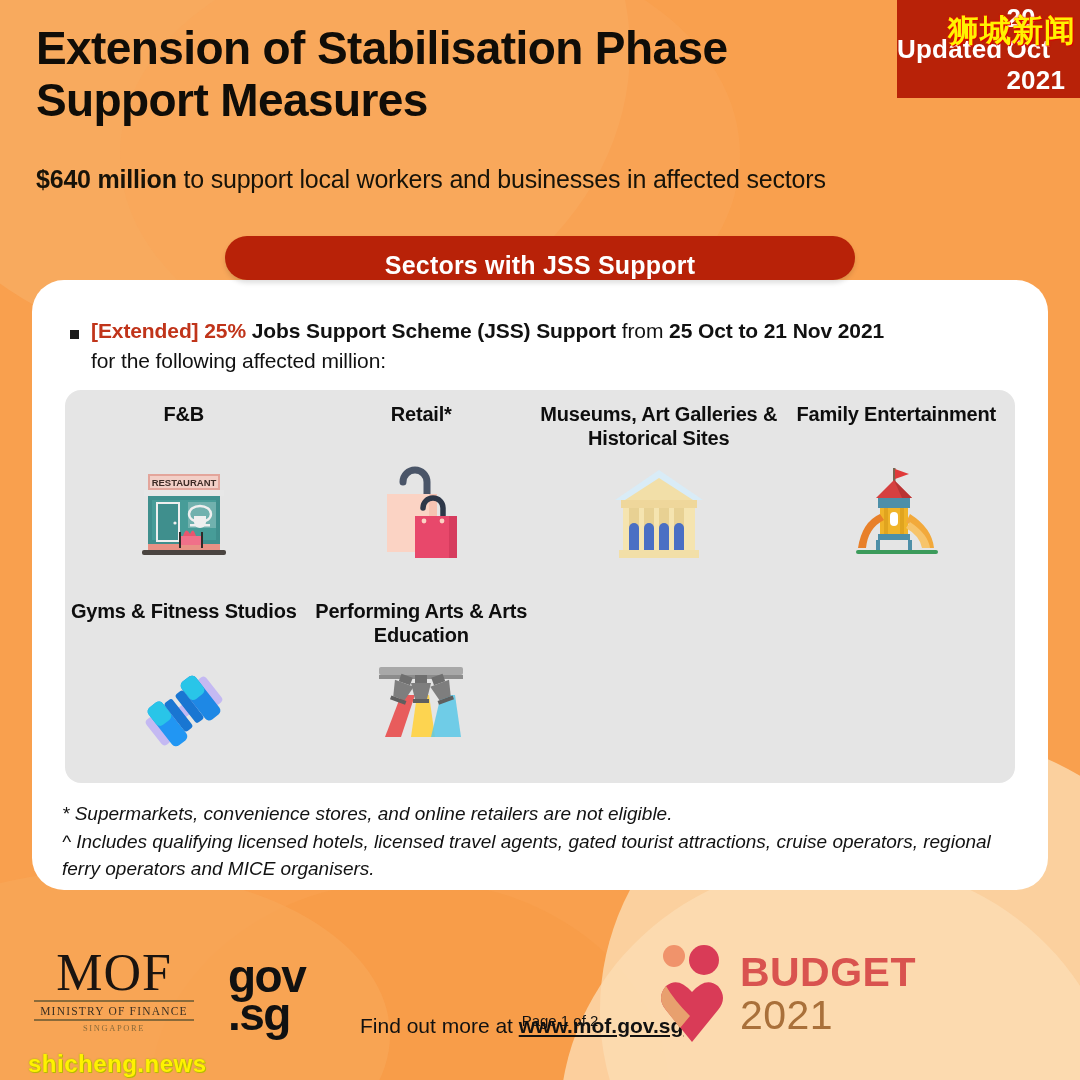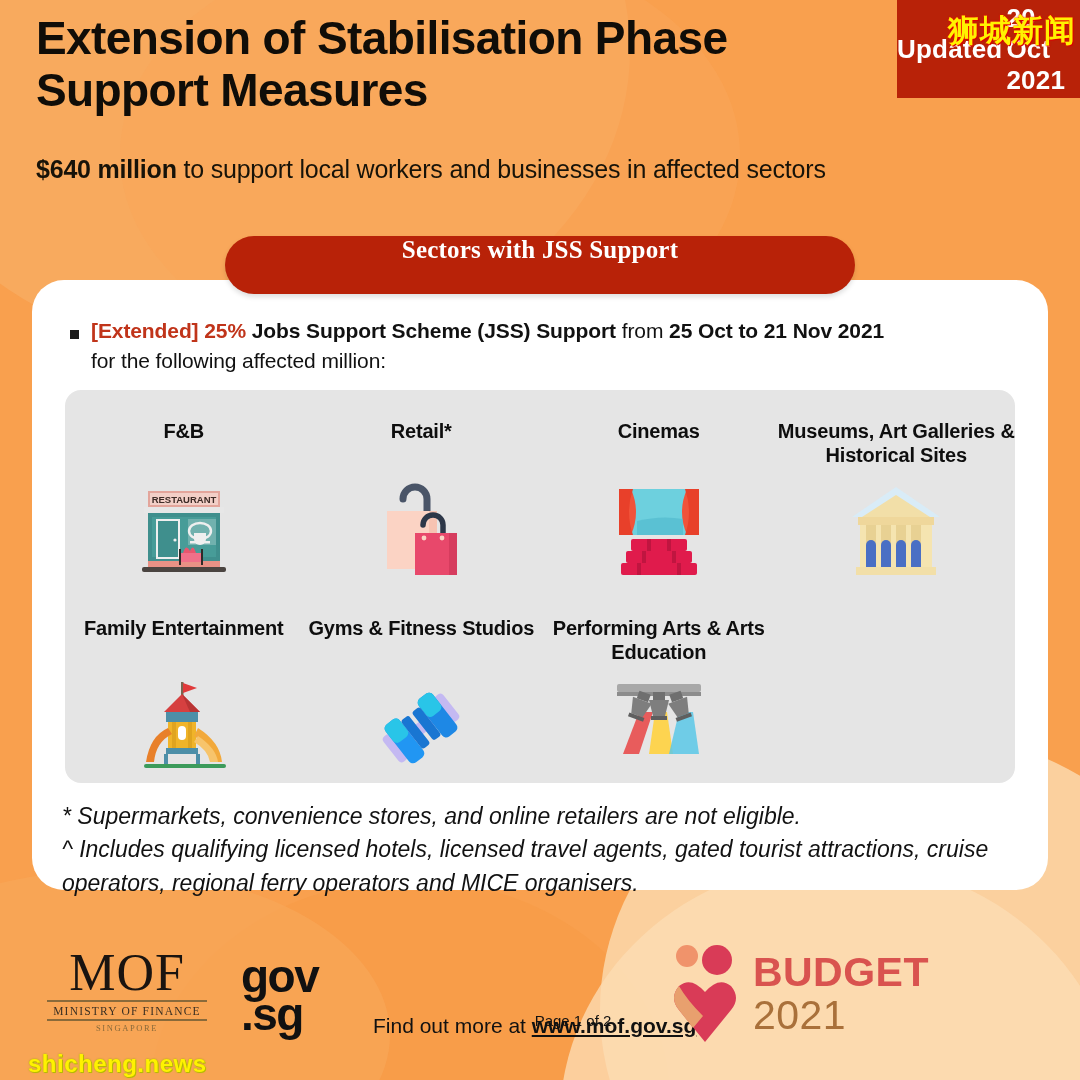--- a/index.html
+++ b/index.html
@@ -37,21 +37,21 @@
     width:560px; height:520px; border-radius:50%;
     background:#FCDCB3; opacity:.8;
   }
   .swoosh-foot-left {
     position:absolute; left:-170px; bottom:-120px;
     width:560px; height:330px; border-radius:50%;
     background:#F8A759; opacity:.7;
   }
 
   
-  #header { position:absolute; left:36px; top:12px; width:860px; z-index:5; }
+  #header { position:absolute; left:36px; top:22px; width:860px; z-index:5; }
   #title {
     font-size:46px; font-weight:bold; color:#100D08;
     line-height:1.14; letter-spacing:-.6px;
   }
   #subtitle {
     margin-top:38px; font-size:25px; color:#171309;
     letter-spacing:-.2px;
   }
   #subtitle .amount { font-weight:bold; }
 
@@ -67,25 +67,24 @@
   }
   #badge-watermark {
     position:absolute; right:4px; top:10px; z-index:9;
     font-size:31px; font-weight:bold; color:#FFF200;
     text-shadow:0 0 2px #FF0000, 1px 1px 0 #D20000;
     letter-spacing:1px;
   }
 
   
   #sectors-banner {
-    position:absolute; left:225px; top:236px; width:630px; height:58px;
+    position:absolute; left:225px; top:236px; width:630px; height:44px;
     background:#B82208; border-radius:29px; z-index:7;
-    display:flex; align-items:flex-start; justify-content:center;
+    display:flex; align-items:flex-end; justify-content:center;
     box-shadow:0 3px 5px rgba(0,0,0,.13);
-    font-family:Liberation Serif, serif;
   }
   #sectors-banner span {
     color:#FFFFFF; font-size:25px; font-weight:bold; letter-spacing:.2px;
   }
 
   
   #white-card {
     position:absolute; left:32px; top:280px; width:1016px; height:610px;
     background:#FFFFFF; border-radius:32px; z-index:4;
     padding:36px 30px 0 30px;
@@ -101,40 +100,40 @@
   #bullet-text .b { font-weight:bold; }
 
   
   #sector-panel {
     position:absolute; left:65px; top:390px; width:950px; height:393px;
     background:#E5E5E5; border-radius:16px; z-index:5;
     display:grid; grid-template-columns:repeat(4,1fr); grid-template-rows:1fr 1fr;
   }
   .sector-cell {
     display:flex; flex-direction:column; align-items:center;
-    padding-top:29px;
+    padding-top:12px;
   }
   .sector-label {
     font-size:20px; font-weight:bold; color:#0E0E0E;
     text-align:center; line-height:1.2; letter-spacing:-.2px;
     min-height:52px;
   }
   .sector-icon {
     margin-top:6px; width:110px; height:108px;
     display:flex; align-items:center; justify-content:center;
   }
 
   
   #footnotes {
     position:absolute; left:62px; top:800px; width:960px; z-index:6;
-    font-size:23px; font-style:italic; color:#121212; line-height:1.45;
-  }
-
-  
-  #footer { position:absolute; left:13px; bottom:0; width:960px; height:150px; z-index:6; }
+    font-size:19px; font-style:italic; color:#121212; line-height:1.45;
+  }
+
+  
+  #footer { position:absolute; left:0; bottom:0; width:960px; height:150px; z-index:6; }
 
   #mof-logo { position:absolute; left:34px; top:18px; width:160px; text-align:center; }
   #mof-letters {
     font-family:"Liberation Serif", serif; font-size:52px; letter-spacing:1px;
     color:#1A1410; line-height:.95;
   }
   #mof-rule1 { height:2px; background:#8A6A3A; margin:3px 0 3px 0; }
   #mof-sub1 {
     font-family:"Liberation Serif", serif; font-size:11.5px; letter-spacing:1.2px;
     color:#3A2F22;
@@ -248,41 +247,20 @@
         <rect x="58" y="30" width="8" height="58" fill="#F6C3B2"></rect>
         <path d="M52 44 a10 10 0 0 1 20 0 v8" fill="none" stroke="#2D3748" stroke-width="5.5" stroke-linecap="round"></path>
         <rect x="44" y="52" width="42" height="42" fill="#E8486B"></rect>
         <rect x="78" y="52" width="8" height="42" fill="#D63C5E"></rect>
         <circle cx="53" cy="57" r="2.4" fill="#FBD3C4"></circle>
         <circle cx="71" cy="57" r="2.4" fill="#FBD3C4"></circle>
       </svg>
     </div>
   </div>
 
-  <div class="sector-cell">
-    <div class="sector-label">Cinemas</div>
-    <div class="sector-icon">
-      <svg viewBox="0 0 100 100" width="100" height="100">
-        <rect x="10" y="8" width="80" height="46" fill="#F0533A"></rect>
-        <path d="M22 8 q10 23 0 46 h56 q-10 -23 0 -46 z" fill="#6DD0DE"></path>
-        <path d="M28 40 q24 -6 46 -2 v16 h-46 z" fill="#4FB8CC" opacity=".6"></path>
-        <path d="M10 8 h14 q-8 23 0 46 h-14 z" fill="#E8402A"></path>
-        <path d="M76 8 h14 v46 h-14 q8 -23 0 -46 z" fill="#E8402A"></path>
-        <rect x="22" y="58" width="56" height="12" rx="2" fill="#E01B4C"></rect>
-        <rect x="17" y="70" width="66" height="12" rx="2" fill="#E01B4C"></rect>
-        <rect x="12" y="82" width="76" height="12" rx="2" fill="#E01B4C"></rect>
-        <rect x="38" y="58" width="4" height="12" fill="#C01540"></rect>
-        <rect x="58" y="58" width="4" height="12" fill="#C01540"></rect>
-        <rect x="33" y="70" width="4" height="12" fill="#C01540"></rect>
-        <rect x="63" y="70" width="4" height="12" fill="#C01540"></rect>
-        <rect x="28" y="82" width="4" height="12" fill="#C01540"></rect>
-        <rect x="68" y="82" width="4" height="12" fill="#C01540"></rect>
-      </svg>
-    </div>
-  </div>
 
   <div class="sector-cell">
     <div class="sector-label">Museums, Art Galleries &amp; Historical Sites</div>
     <div class="sector-icon">
       <svg viewBox="0 0 100 100" width="100" height="100">
         <path d="M50 6 L94 36 H6 Z" fill="#D9ECF7"></path>
         <path d="M50 14 L84 36 H16 Z" fill="#F2DFA8"></path>
         <rect x="12" y="36" width="76" height="8" fill="#EFD79B"></rect>
         <rect x="14" y="44" width="72" height="42" fill="#F5E4B0"></rect>
         <g fill="#E8D193">

